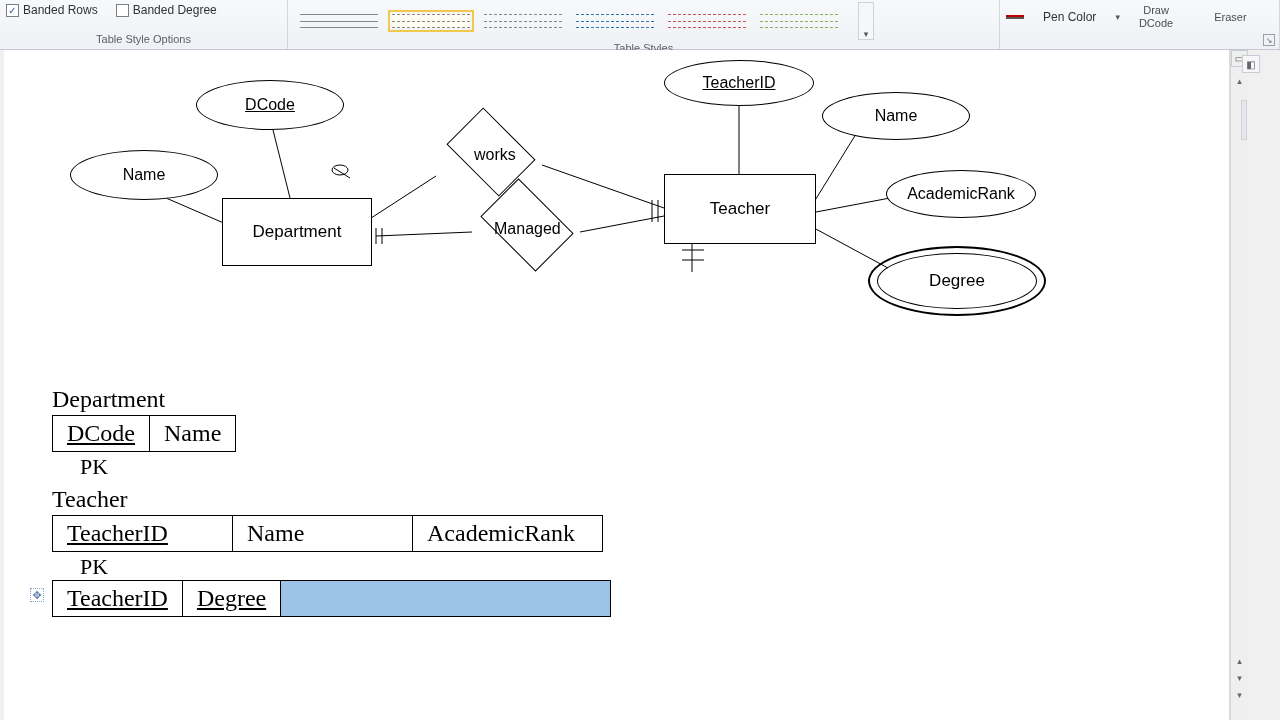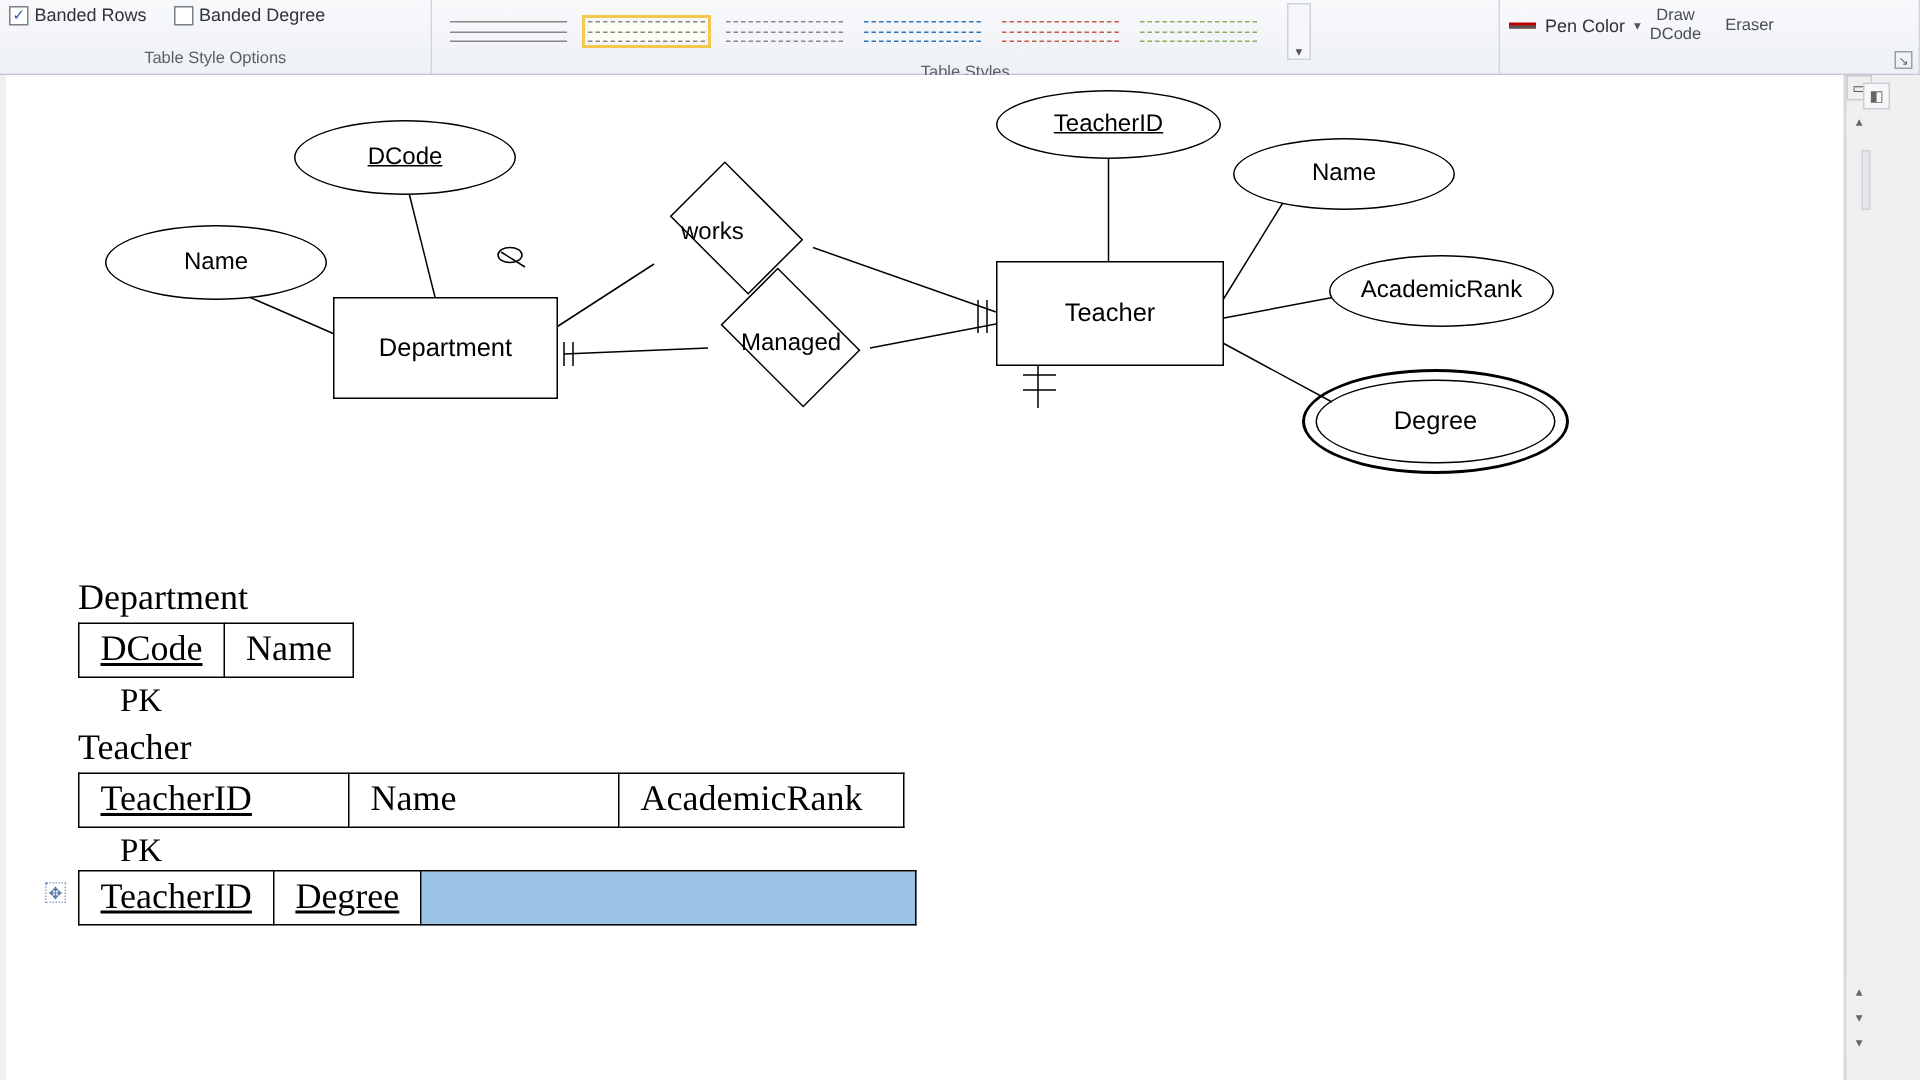--- a/index.html
+++ b/index.html
@@ -19,21 +19,21 @@
 .style-thumb .ln { height: 1px; border-top: 1px dashed #999; }
 .style-thumb.blue .ln { border-color: #2e75b6; }
 .style-thumb.red .ln { border-color: #c55a4b; }
 .style-thumb.green .ln { border-color: #8aae5e; }
 .style-thumb.black .ln { border-color: #888; }
 .style-thumb.sel { outline: 2px solid #f2c94c; outline-offset: 2px; background: #fffef2; }
 .style-thumb.solid .ln { border-top-style: solid; }
 .gallery-more { width: 16px; height: 38px; border: 1px solid #cfd3d9; background: #f5f7fa; display:flex; align-items:flex-end; justify-content:center; font-size:9px; color:#555; margin-left: 6px; }
 
 .borders-group { width: 280px; }
-.pen-row { display:flex; align-items:center; gap:6px; padding-top:4px; }
+.pen-row { display:flex; align-items:center; gap:19px; padding-top:4px; }
 .pen-swatch { width:18px; height:4px; background:#c00000; border-bottom:2px solid #555; }
 .pen-lbl { font-size:12px; color:#303236; }
 .pen-dd { font-size:9px; color:#555; }
 .draw-stack { display:flex; flex-direction:column; align-items:center; font-size:11px; color:#4a4e54; line-height:13px; }
 .dlg-launcher { position:absolute; right:4px; bottom:3px; width:12px; height:12px; border:1px solid #9aa0a8; font-size:8px; display:flex; align-items:center; justify-content:center; color:#666; }
 
 
 .workspace { position: relative; height: 670px; background: #f0f0f0; display:flex; }
 .page { position: relative; background:#fff; width: 1226px; height: 670px; margin: 0 0 0 4px; border-right: 1px solid #d7d9de; overflow:hidden; }
 .vscroll { width: 17px; background:#efefef; border-left:1px solid #d7d9de; position:relative; }
@@ -127,21 +127,21 @@
 
   <div class="ribbon-group borders-group" style="position:relative;">
     <div class="pen-row">
       <span class="pen-swatch"></span>
       <span class="pen-lbl">Pen Color</span>
       <span class="pen-dd">▾</span>
       <div class="draw-stack">
         <span>Draw</span>
         <span>DCode</span>
       </div>
-      <div class="draw-stack" style="margin-left:10px;text-align:center;">
+      <div class="draw-stack" style="margin-left:22px;text-align:center;">
         <span>Eraser</span>
       </div>
     </div>
     <div class="dlg-launcher">↘</div>
   </div>
 </div>
 
 <div class="workspace">
   <div class="page">
 
@@ -192,21 +192,21 @@
 
     <div class="er rect" style="left:218px; top:148px; width:150px; height:68px;">
         <span>Department</span>
       </div>
     <div class="er rect" style="left:660px; top:124px; width:152px; height:70px;">
         <span>Teacher</span>
       </div>
 
     <div class="er" style="left:414px; top:72px;">
       <div class="diamond-box" style="left:36px; top:4px; width:74px; height:52px;"></div>
-      <div class="diamond-lbl" style="left:36px; top:24px;">works</div>
+      <div class="diamond-lbl" style="left:56px; top:24px;">works</div>
     </div>
     <div class="er" style="left:442px; top:144px;">
       <div class="diamond-box" style="left:42px; top:4px; width:78px; height:54px;"></div>
       <div class="diamond-lbl" style="left:48px; top:26px;">Managed</div>
     </div>
 
     <div class="schema">
 
       <div class="tname">Department</div>
       <table class="rel-table">

